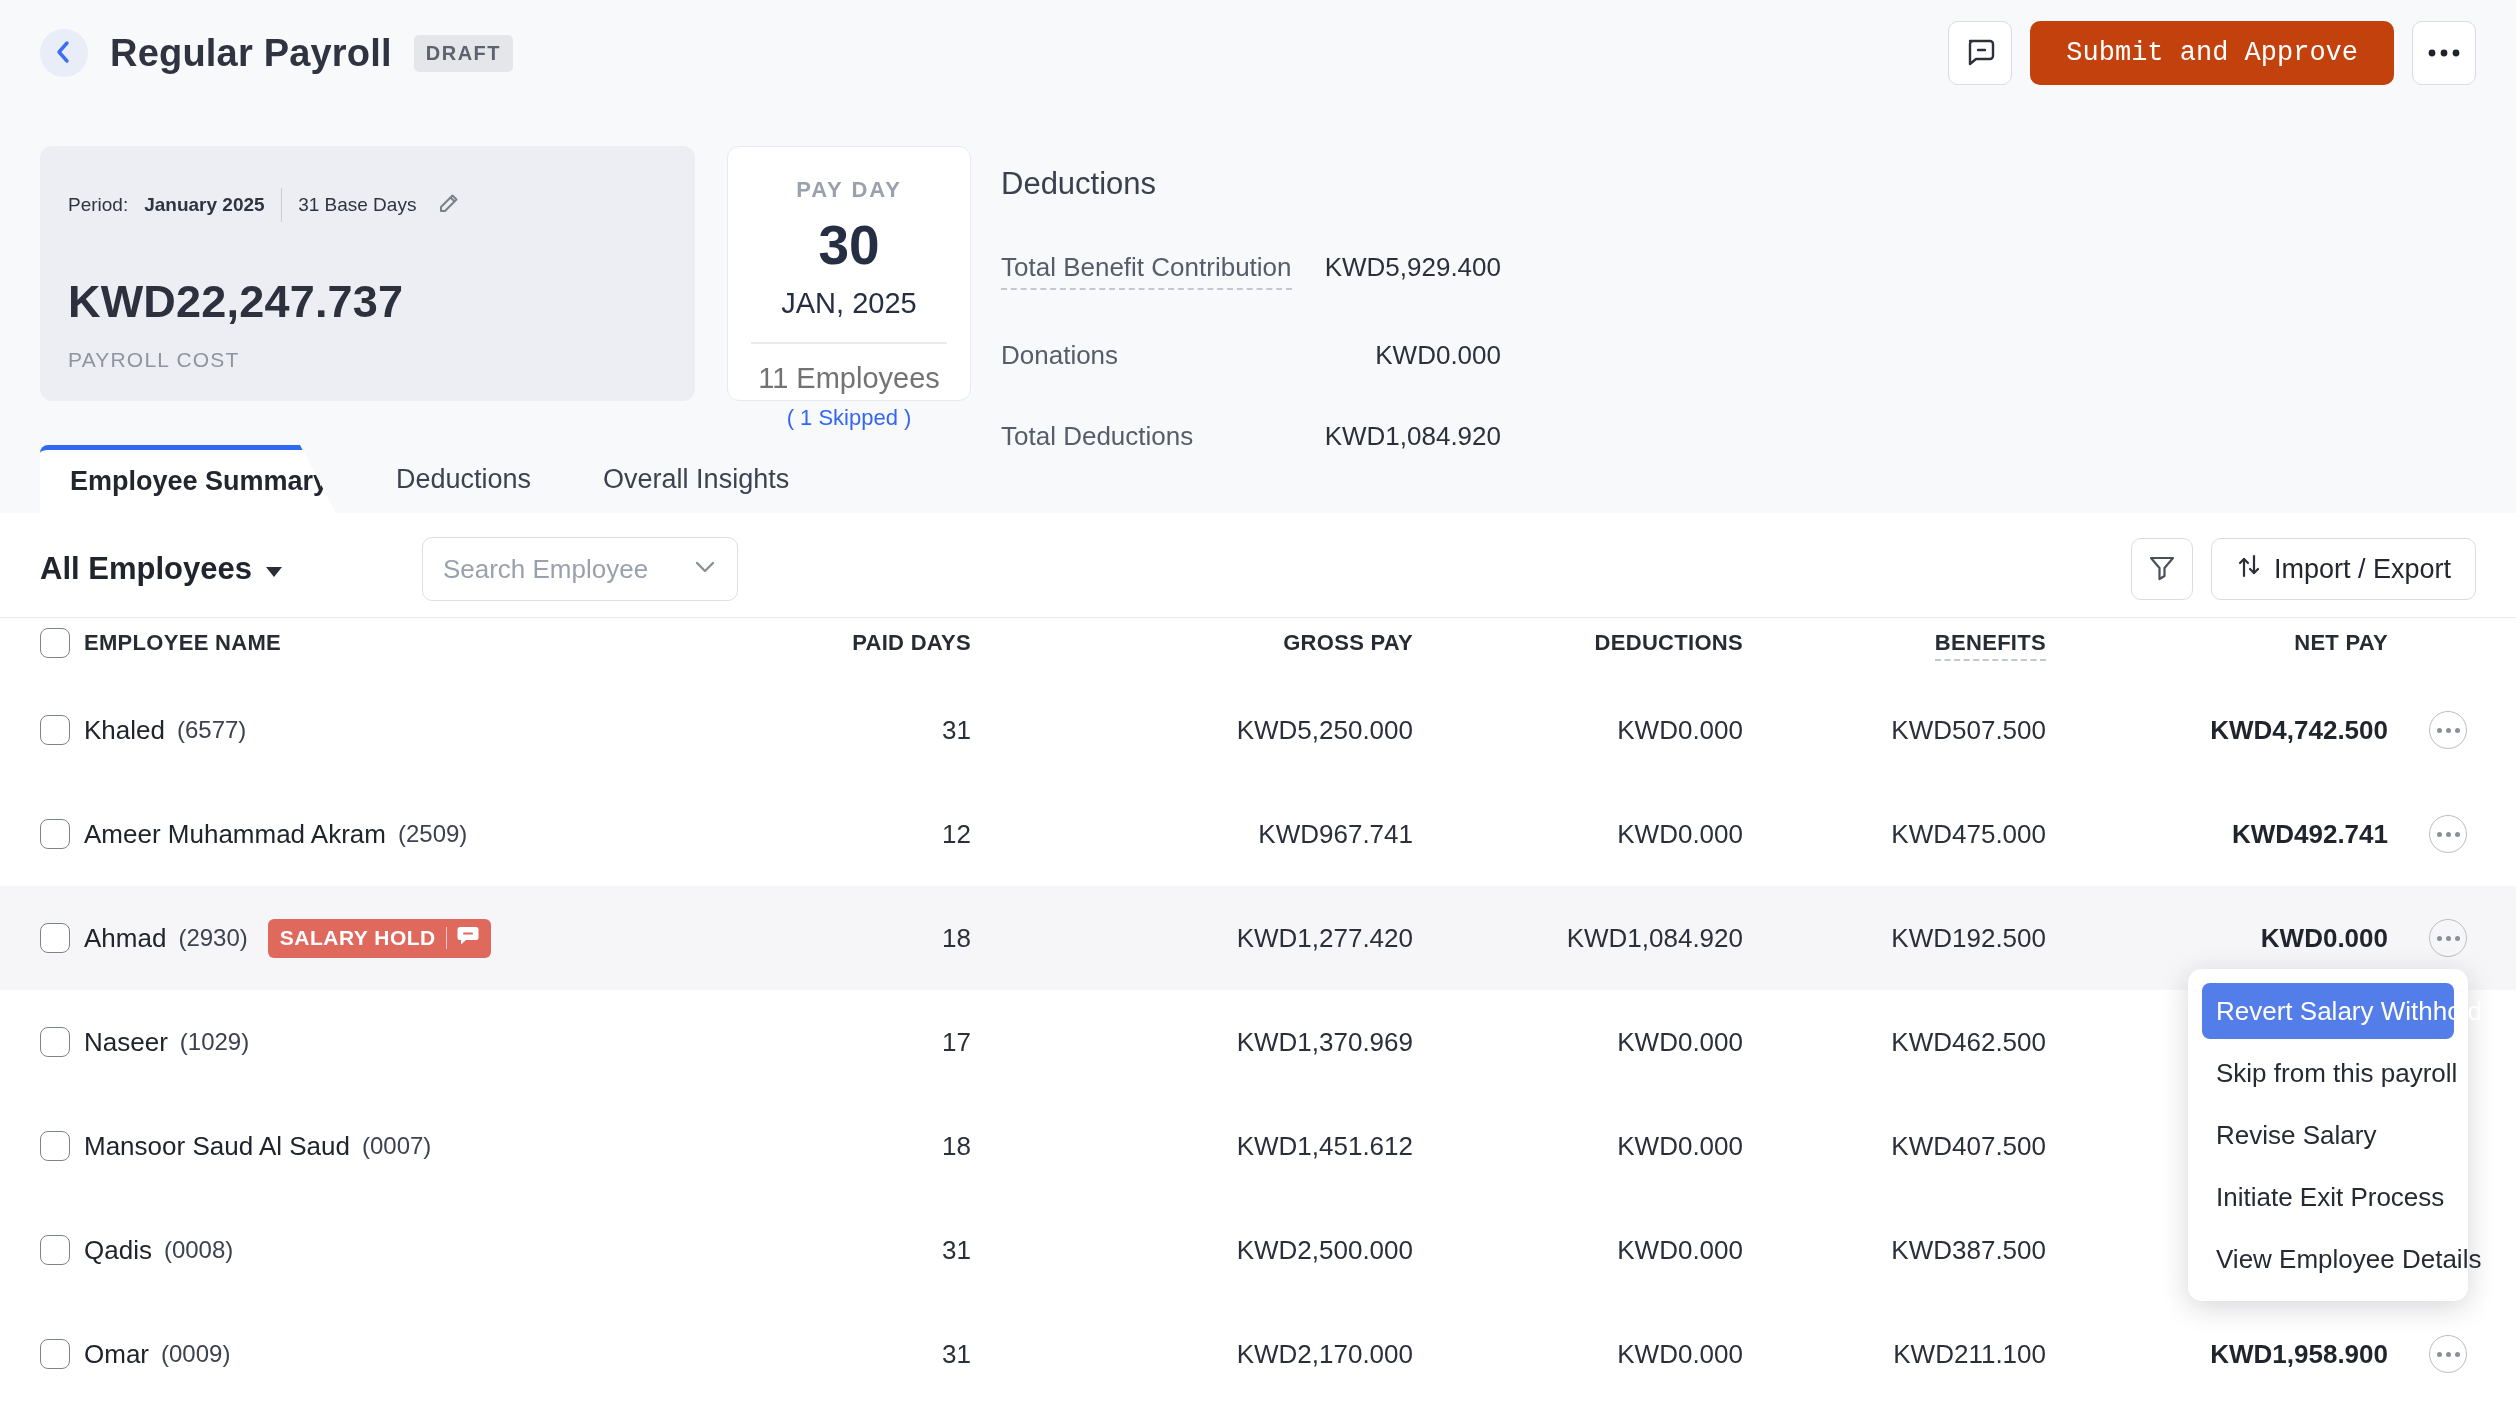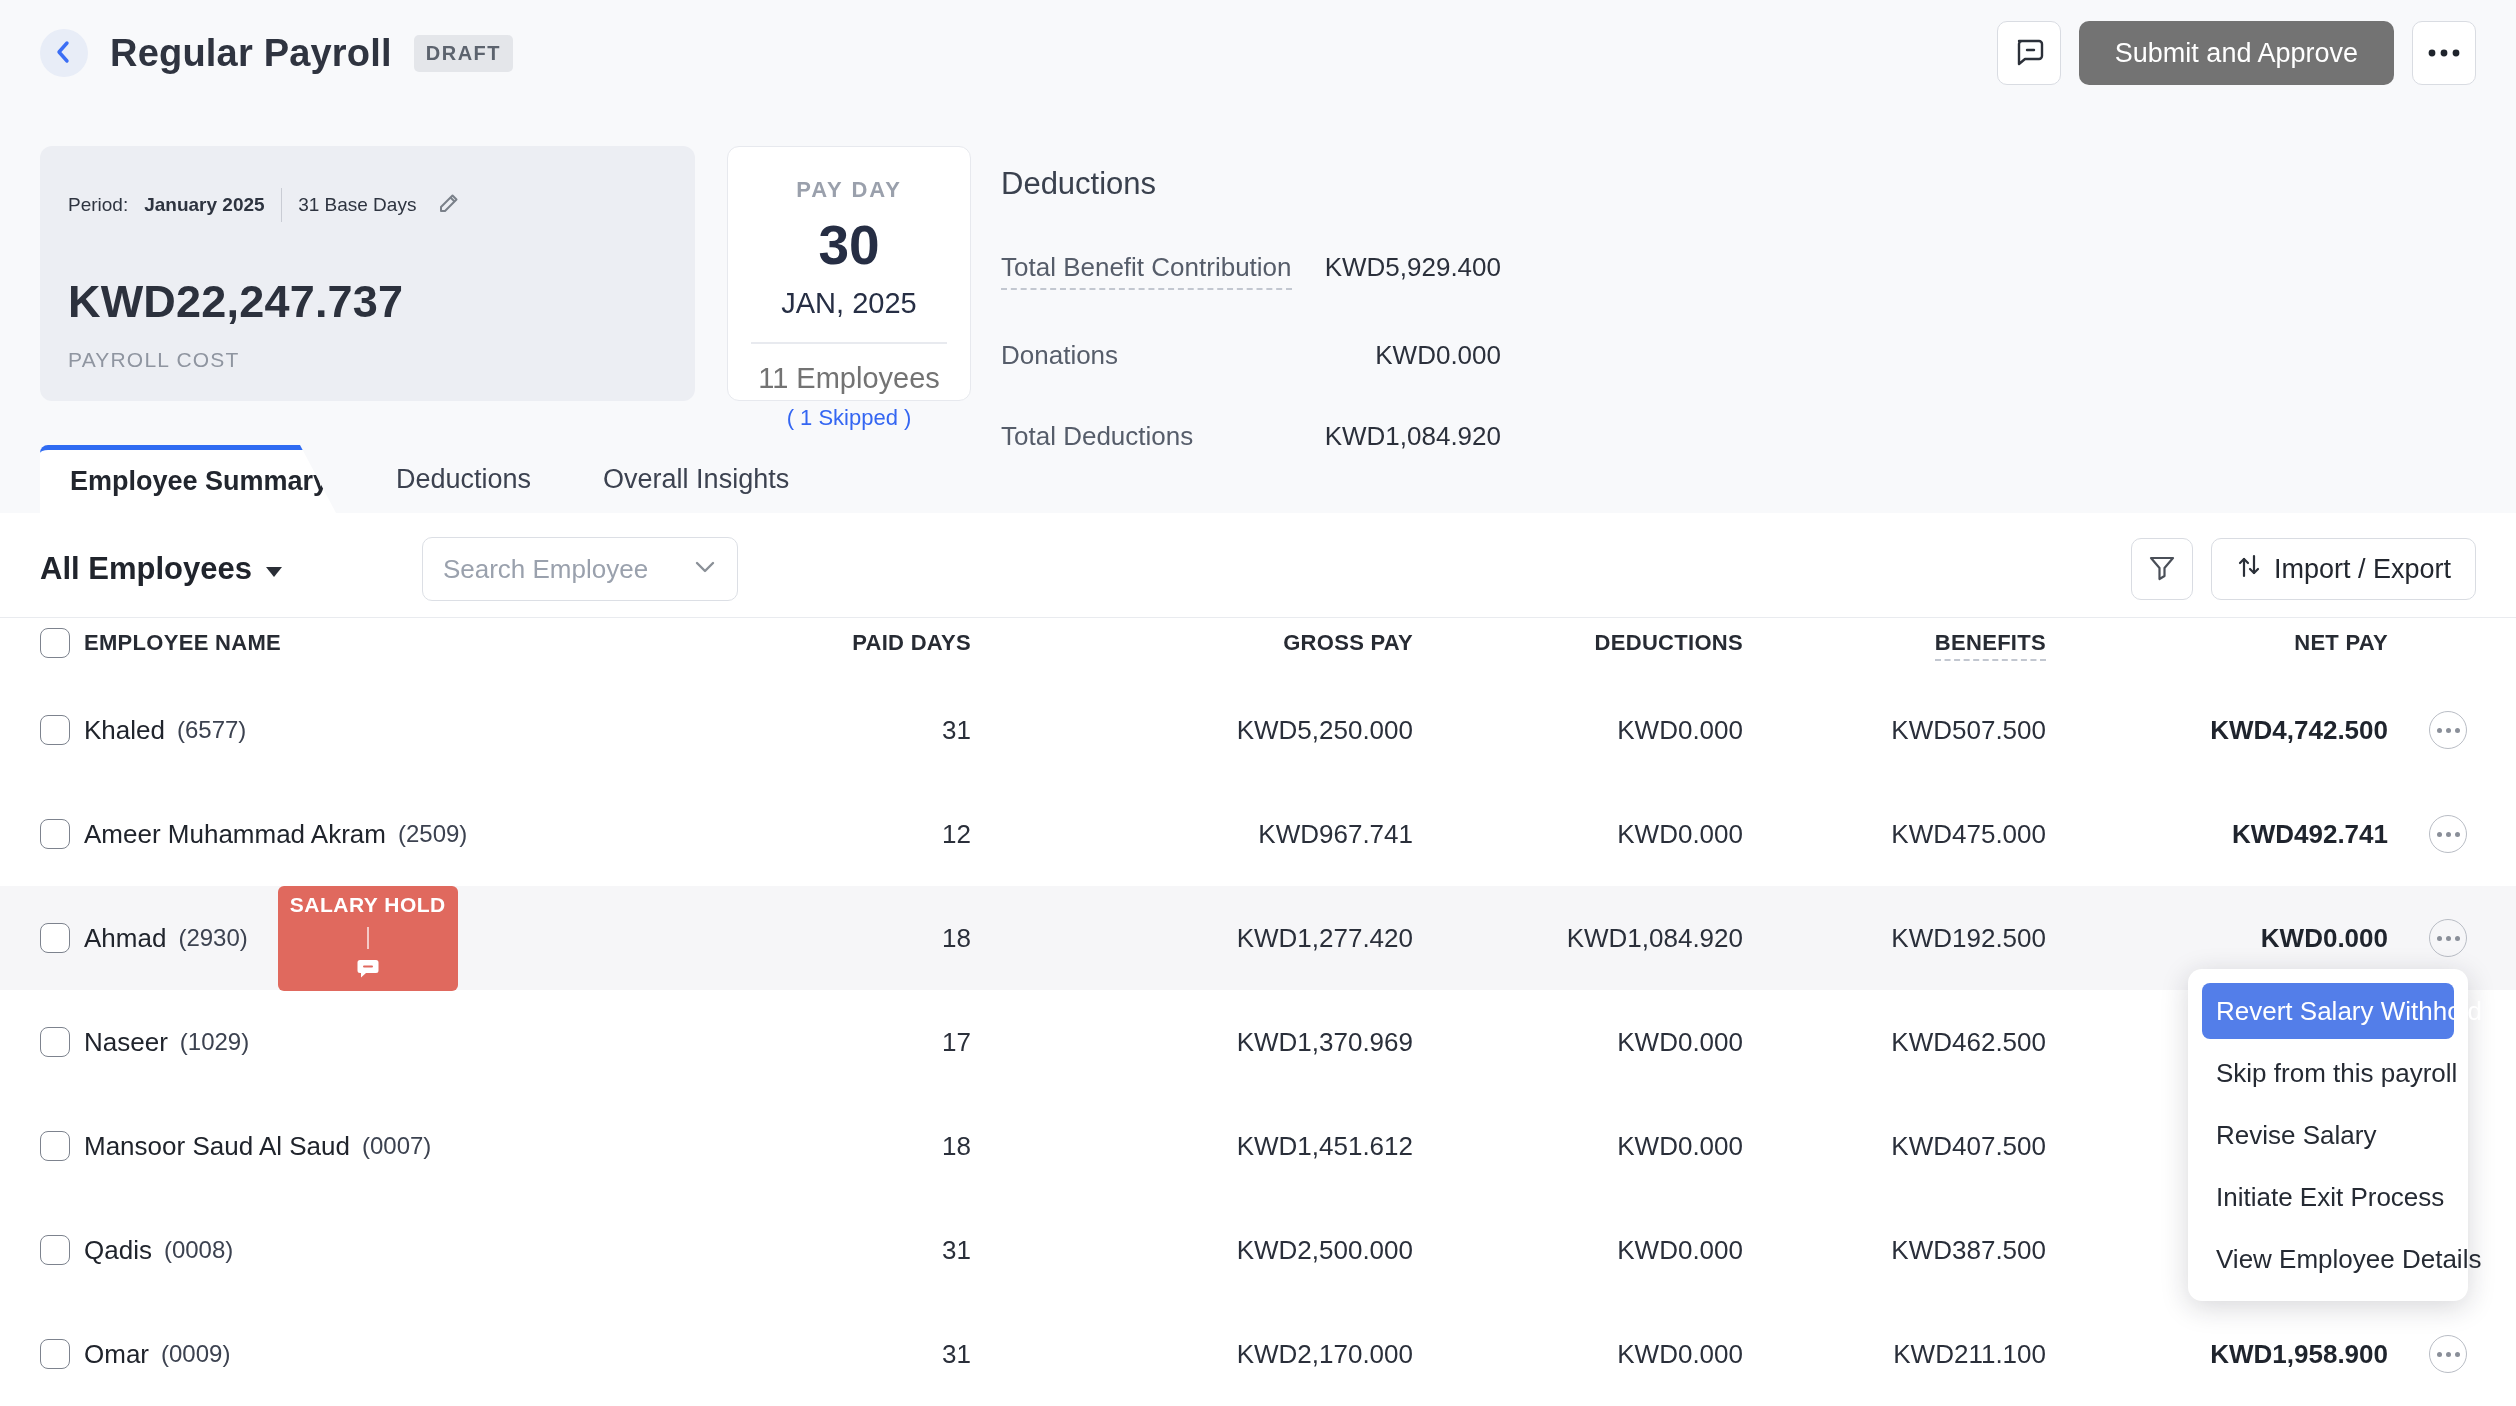--- a/index.html
+++ b/index.html
@@ -15,22 +15,22 @@
   .app-header { height:106px; display:flex; align-items:center; justify-content:space-between; }
   .h-left { display:flex; align-items:center; gap:22px; }
   .back-btn { width:48px; height:48px; border-radius:50%; background:#e8edf7; border:none;
     display:flex; align-items:center; justify-content:center; cursor:pointer; }
   .page-title { font-size:38px; font-weight:700; color:#2f3440; letter-spacing:.2px; }
   .draft-badge { background:#e4e6ea; color:#5c636e; font-size:20px; font-weight:600;
     letter-spacing:1.5px; padding:7px 12px; border-radius:5px; }
   .h-right { display:flex; align-items:center; gap:18px; }
   .icon-btn { width:64px; height:64px; background:#fff; border:1.5px solid #d9dce2; border-radius:10px;
     display:flex; align-items:center; justify-content:center; cursor:pointer; }
-  .primary-btn { height:64px; padding:0 36px; background:#737373; color:#fff; border:none;
-    border-radius:10px; font-size:27px; font-weight:500; cursor:pointer; font-family:Liberation Sans, sans-serif; }
+  .primary-btn { height:64px; padding:0 36px; background:#c2410c; color:#fff; border:none;
+    border-radius:10px; font-size:27px; font-weight:500; cursor:pointer; font-family:Liberation Mono, monospace; }
 
   
   .cards-row { display:flex; margin-top:40px; height:255px; }
   .period-card { width:655px; background:#eceef3; border-radius:12px; padding:42px 28px 0 28px; }
   .period-line { display:flex; align-items:center; gap:16px; font-size:19px; color:#2e3440; }
   .period-value { font-weight:700; }
   .vsep { width:1.5px; height:34px; background:#c9ccd4; }
   .amounts { display:flex; margin-top:54px; }
   .amount-block1 { width:323px; }
   .amount-value { font-size:45px; font-weight:600; color:#2c313d; letter-spacing:.2px; }
@@ -91,21 +91,21 @@
   .col-ded { width:330px; text-align:right; }
   .col-ben { width:303px; text-align:right; }
   .col-net { width:342px; text-align:right; }
   .col-actions { width:120px; display:flex; justify-content:center; }
   .checkbox { width:30px; height:30px; border:1.8px solid #7d838e; border-radius:8px; background:#fff; cursor:pointer; }
   .emp-name { font-weight:500; color:#20242c; }
   .emp-id { font-size:24px; color:#3c4250; }
   .net-val { font-weight:700; color:#1f242d; }
   .ben-underline { border-bottom:2px dashed #c2c7d0; padding-bottom:4px; cursor:help; }
   .hold-badge { display:inline-flex; align-items:center; gap:10px; background:#e0695e; color:#fff;
-    font-size:21px; font-weight:700; letter-spacing:.5px; padding:7px 12px; border-radius:6px; margin-left:18px; cursor:pointer;flex-direction:column; }
+    font-size:21px; font-weight:700; letter-spacing:.5px; padding:7px 12px; border-radius:6px; margin-left:8px; cursor:pointer; }
   .hold-sep { width:1.5px; height:22px; background:rgba(255,255,255,.65); }
   .row-more { width:38px; height:38px; border-radius:50%; border:1.5px solid #b9bdc5; background:transparent;
     display:flex; align-items:center; justify-content:center; gap:4px; cursor:pointer; }
   .dot { width:5px; height:5px; border-radius:50%; background:#8a8f99; }
 
   
   .ctx-menu { position:absolute; left:2188px; top:969px; width:280px; background:#fff; border-radius:14px;
     box-shadow:0 6px 28px rgba(25,30,45,.18); padding:14px; z-index:10; }
   .ctx-item { height:56px; display:flex; align-items:center; padding:0 14px; font-size:26px; color:#252a33;
     border-radius:8px; margin-top:6px; cursor:pointer; white-space:nowrap; }

